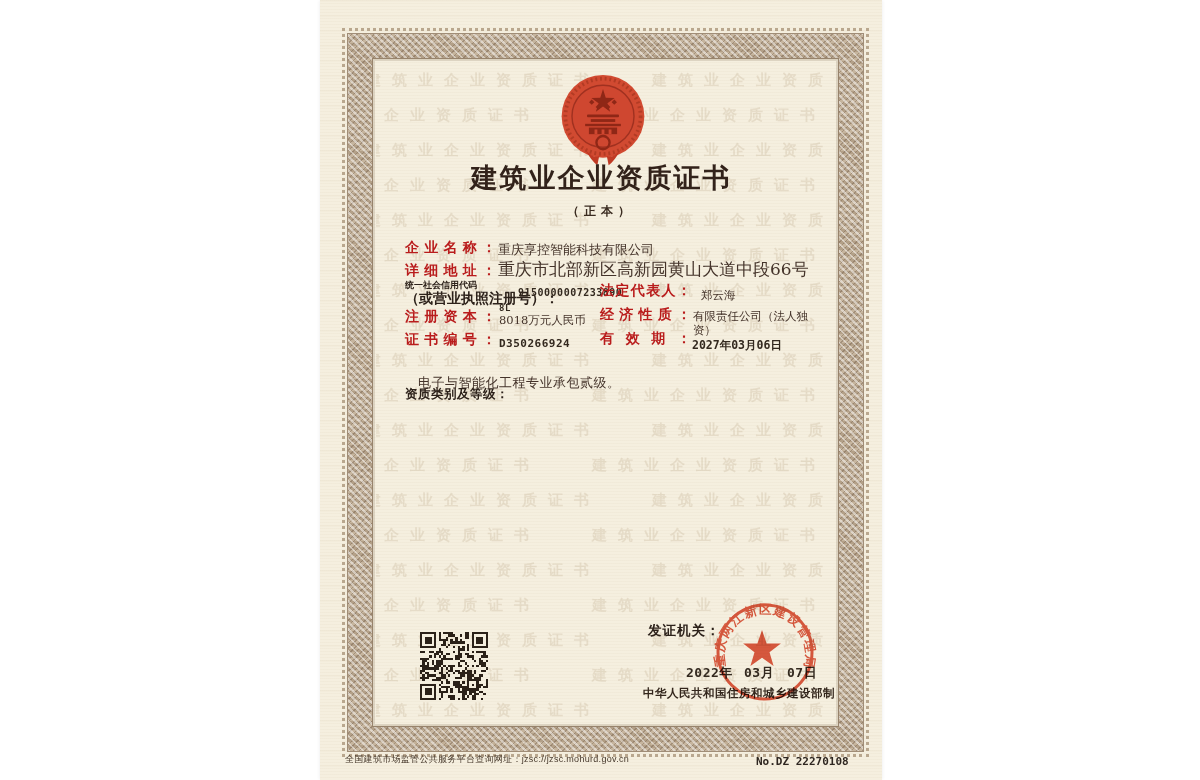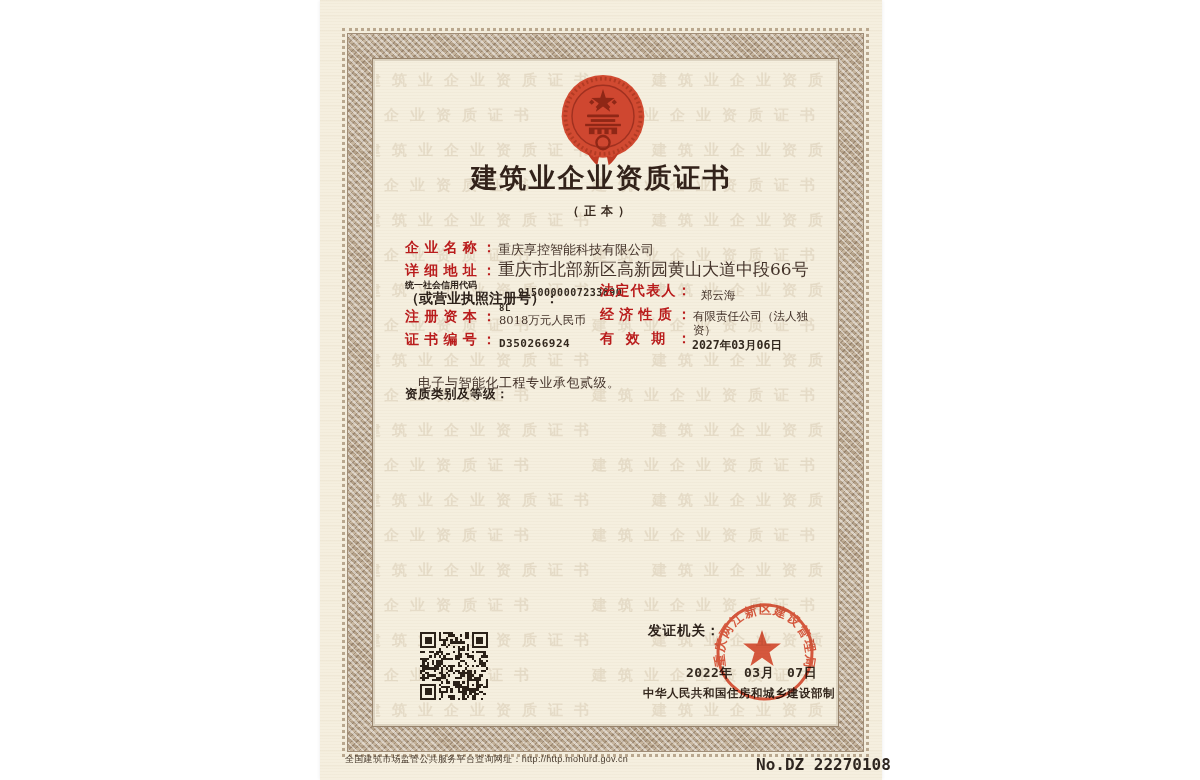--- a/index.html
+++ b/index.html
@@ -53,21 +53,21 @@
     font-weight:bold;color:#b91c1c;font-size:14px;width:92px;
     text-align:justify;text-align-last:justify;line-height:1.05;white-space:nowrap;
     letter-spacing:1px;
   }
   .lbl-sm{font-weight:bold;color:#2c211a;line-height:1;white-space:nowrap;}
   .val{color:#44332a;font-family:"DejaVu Serif",serif;white-space:nowrap;}
   .mono{font-family:"DejaVu Sans Mono",monospace;font-weight:bold;color:#33291f;letter-spacing:.5px;}
   .wrapval{white-space:normal;line-height:14px;}
   .ministry{font-size:11.5px;font-weight:bold;color:#33261c;letter-spacing:.5px;}
   .footer-l{font-size:9px;color:#46382b;letter-spacing:.3px;}
-  .footer-r{font-family:"DejaVu Sans Mono",monospace;font-size:16px;font-weight:bold;color:#2e2620;}
+  .footer-r{font-family:"DejaVu Sans Mono",monospace;font-size:11px;font-weight:bold;color:#2e2620;}
   .seal-svg{mix-blend-mode:multiply;opacity:.92;z-index:6;}
   svg{display:block;}
 </style>
 </head>
 <body>
 
 <div class="paper"></div>
 <div class="frame">
   <div class="frame-inner"></div>
 </div>
@@ -475,14 +475,14 @@
   <circle cx="52" cy="52" r="47" fill="none" stroke="#dc4f35" stroke-width="3"></circle>
   <polygon fill="#dc4f35" points="49,30 53.6,43.4 67.9,43.6 56.5,52.2 60.6,65.9 49,57.7 37.4,65.9 41.5,52.2 30.1,43.6 44.4,43.4"></polygon>
   <defs>
     <path id="sealArc" d="M 14,70 A 41,41 0 1 1 90,70" fill="none"></path>
   </defs>
   <text font-size="12.5" fill="#dc4f35" font-weight="bold" letter-spacing="1.5">
     <textPath href="#sealArc" startOffset="4">重庆两江新区建设管理局</textPath>
   </text>
 </svg>
 
-<div class="el footer-l" style="left:345px;top:753px;">全国建筑市场监管公共服务平台查询网址：http://http.mohurd.gov.cn</div>
+<div class="el footer-l" style="left:345px;top:753px;">全国建筑市场监管公共服务平台查询网址：jzsc://jzsc.mohurd.gov.cn</div>
 <div class="el footer-r" style="left:756px;top:755px;">No.DZ 22270108</div>
 
 </body></html>

